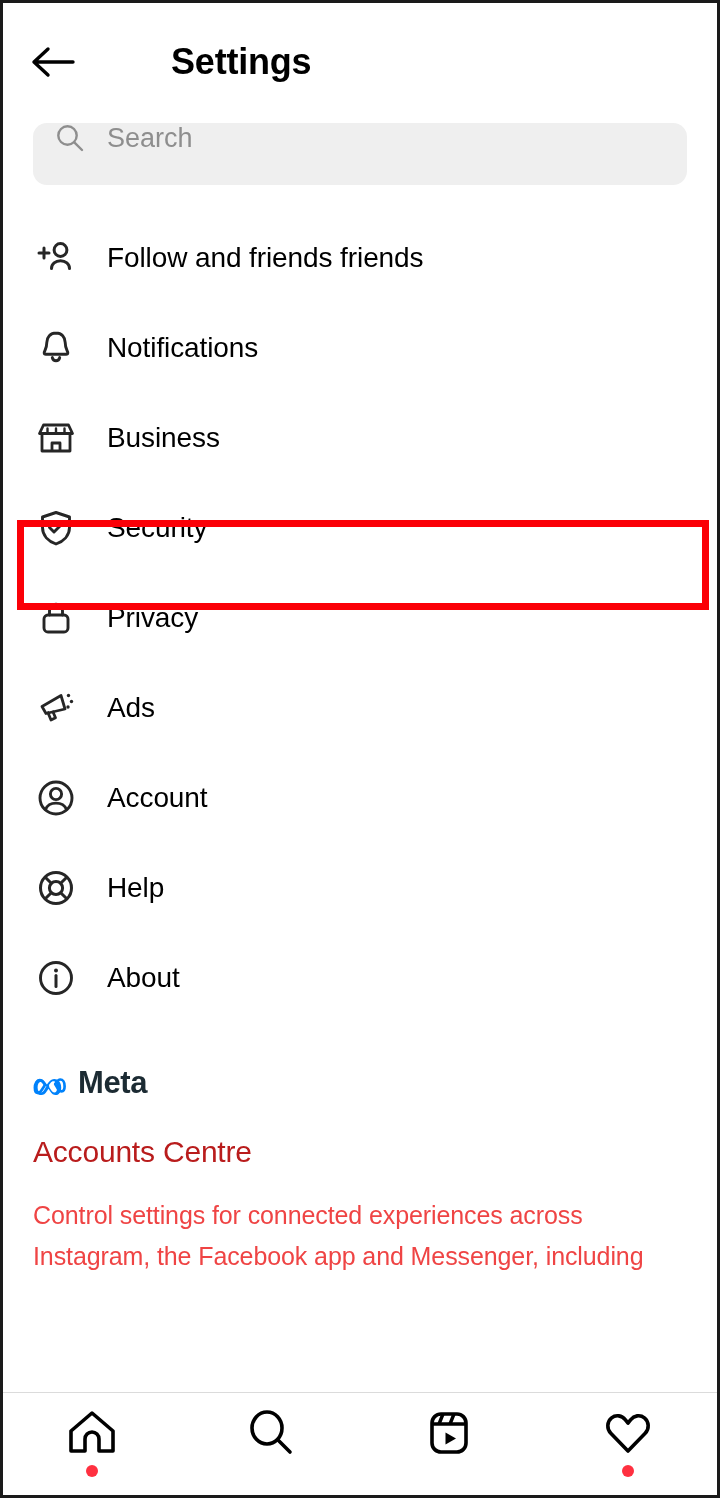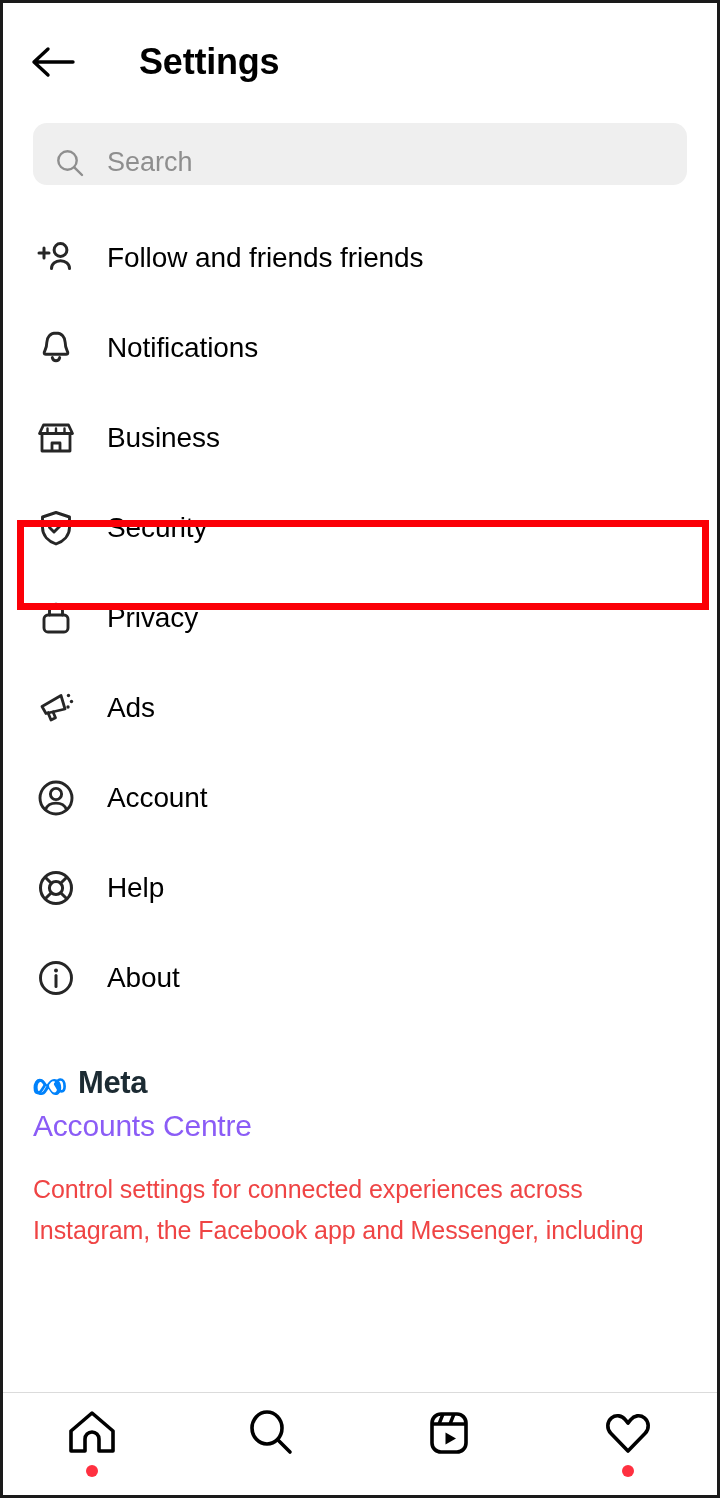--- a/index.html
+++ b/index.html
@@ -40,35 +40,35 @@
     align-items: center;
     justify-content: flex-start;
     cursor: pointer;
     flex: 0 0 auto;
   }
   .page-title {
     font-size: 36px;
     font-weight: 700;
     color: #000000;
     letter-spacing: -0.2px;
-    margin-left: 56px;
+    margin-left: 88px;
   }
 
   
   .search-wrap {
     padding: 0 30px;
     margin-top: 2px;
   }
   .search-bar {
     height: 62px;
     background: #efefef;
     border-radius: 14px;
     display: flex;
-    align-items: flex-end;
-    padding: 7px 22px;
+    align-items: flex-start;
+    padding: 0 22px;
     box-sizing: border-box;
     cursor: text;
   }
   .search-icon {
     flex: 0 0 auto;
     display: flex;
     align-items: center;
     margin-right: 22px;
   }
   .search-input {
@@ -143,22 +143,23 @@
   }
   .meta-word {
     font-size: 31px;
     font-weight: 600;
     color: #1c2b33;
     margin-left: 9px;
     letter-spacing: -0.4px;
   }
   .accounts-centre {
     display: block;
+    margin-top: 26px;
     font-size: 30px;
-    color: #8b5cf6;
+    color: #b91c1c;
     letter-spacing: -0.2px;
     cursor: pointer;
   }
   .meta-desc {
     margin-top: 26px;
     font-size: 25px;
     line-height: 41px;
     color: #ef4444;
     letter-spacing: -0.1px;
     max-height: 86px;

